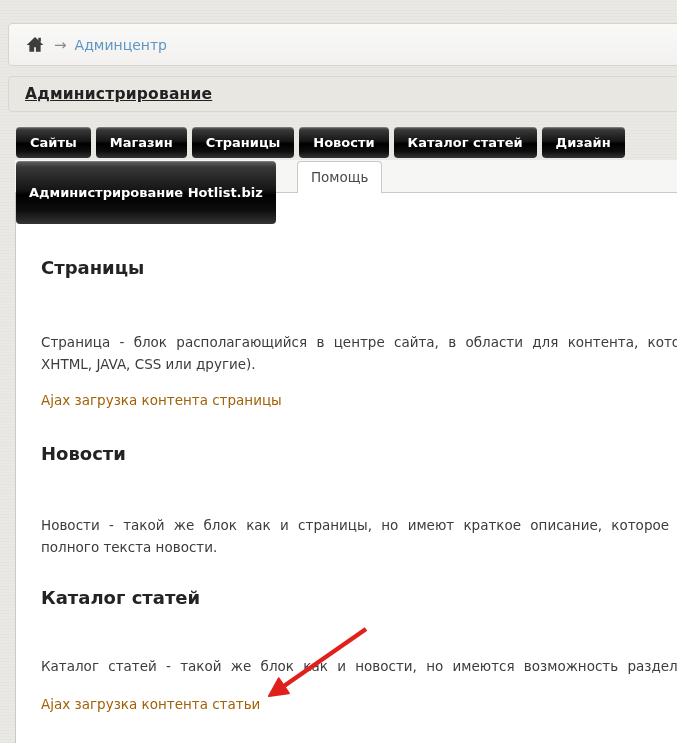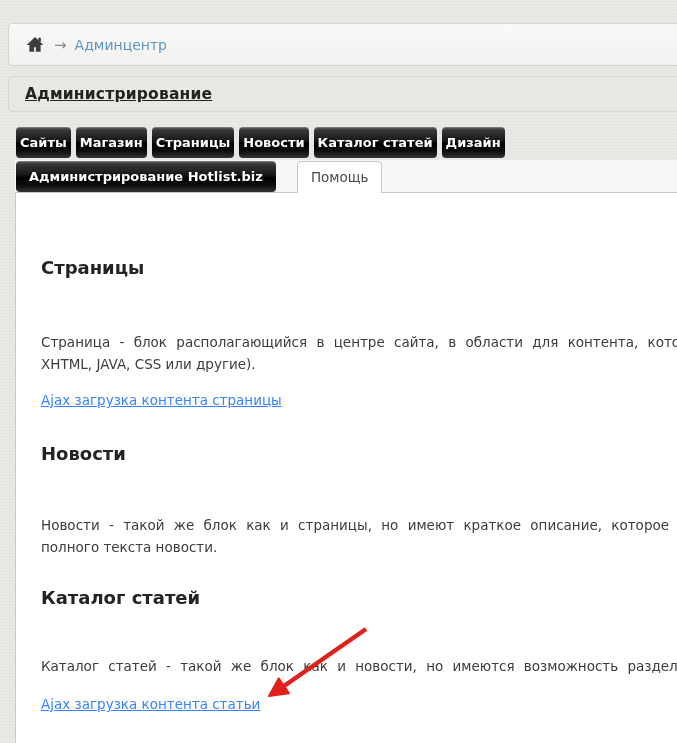--- a/index.html
+++ b/index.html
@@ -29,43 +29,43 @@
   
   .title-bar{
     position:absolute;left:8px;top:76px;width:730px;height:36px;
     background:#e9e7e1;border:1px solid #d8d6d0;border-radius:4px;
     display:flex;align-items:center;padding-left:16px;box-sizing:border-box;
   }
   .title-bar b{font-size:15.5px;color:#222;letter-spacing:.2px;text-decoration:underline;}
   
   .tabs1{position:absolute;left:16px;top:127px;display:flex;gap:5px;white-space:nowrap;}
   .tab-dark{
-    height:31px;line-height:31px;padding:0 4px;border-radius:4px;
+    height:31px;line-height:31px;padding:0 14px;border-radius:4px;
     color:#fff;font-size:13px;font-weight:bold;cursor:pointer;
     background:linear-gradient(180deg,#636363 0%,#383838 10%,#151515 46%,#000 54%,#0d0d0d 78%,#343434 100%);
     box-shadow:inset 0 1px 0 rgba(255,255,255,.18);
   }
   .strip2{position:absolute;left:15px;top:160px;width:715px;height:32px;background:#f6f6f4;}
   .tabs2{position:absolute;left:16px;top:161px;display:flex;gap:4px;z-index:3;white-space:nowrap;}
-  .tab-dark.big{padding:0 13px;font-size:13px;}
+  .tab-dark.big{padding:16px 13px;font-size:13px;}
   .tab-help{
     height:32px;line-height:30px;padding:0 13px;background:#fff;
     border:1px solid #c9c9c7;border-bottom:none;border-radius:4px 4px 0 0;
     color:#4a4a4a;font-size:13.5px;cursor:pointer;box-sizing:border-box;margin-left:17px;
   }
   
   .panel{
     position:absolute;left:15px;top:192px;width:730px;height:560px;
     background:#fff;border:1px solid #c9c9c7;border-right:none;border-bottom:none;
     box-sizing:border-box;padding:0 10px 0 25px;z-index:1;
   }
   .sec-h{margin:0;font-size:18px;font-weight:bold;color:#232323;line-height:21px;}
   .bodyline{margin:0;font-size:13.5px;color:#3c3c3c;line-height:22px;white-space:nowrap;}
   .wsp{word-spacing:5px;}
-  .doclink{color:#3b82f6;font-size:13.5px;text-decoration:underline;cursor:pointer;}
+  .doclink{color:#a16207;font-size:13.5px;cursor:pointer;}
   .mt64{margin-top:64px}.mt53{margin-top:53px}.mt14{margin-top:14px}
   .mt32{margin-top:32px}.mt50{margin-top:50px}.mt29{margin-top:29px}
   .mt47{margin-top:47px}.mt16{margin-top:16px}
   .linkrow{line-height:22px;}
   
   .arrow-overlay{position:absolute;left:0;top:0;width:677px;height:743px;pointer-events:none;z-index:9;}
 </style>
 </head>
 <body>
 

